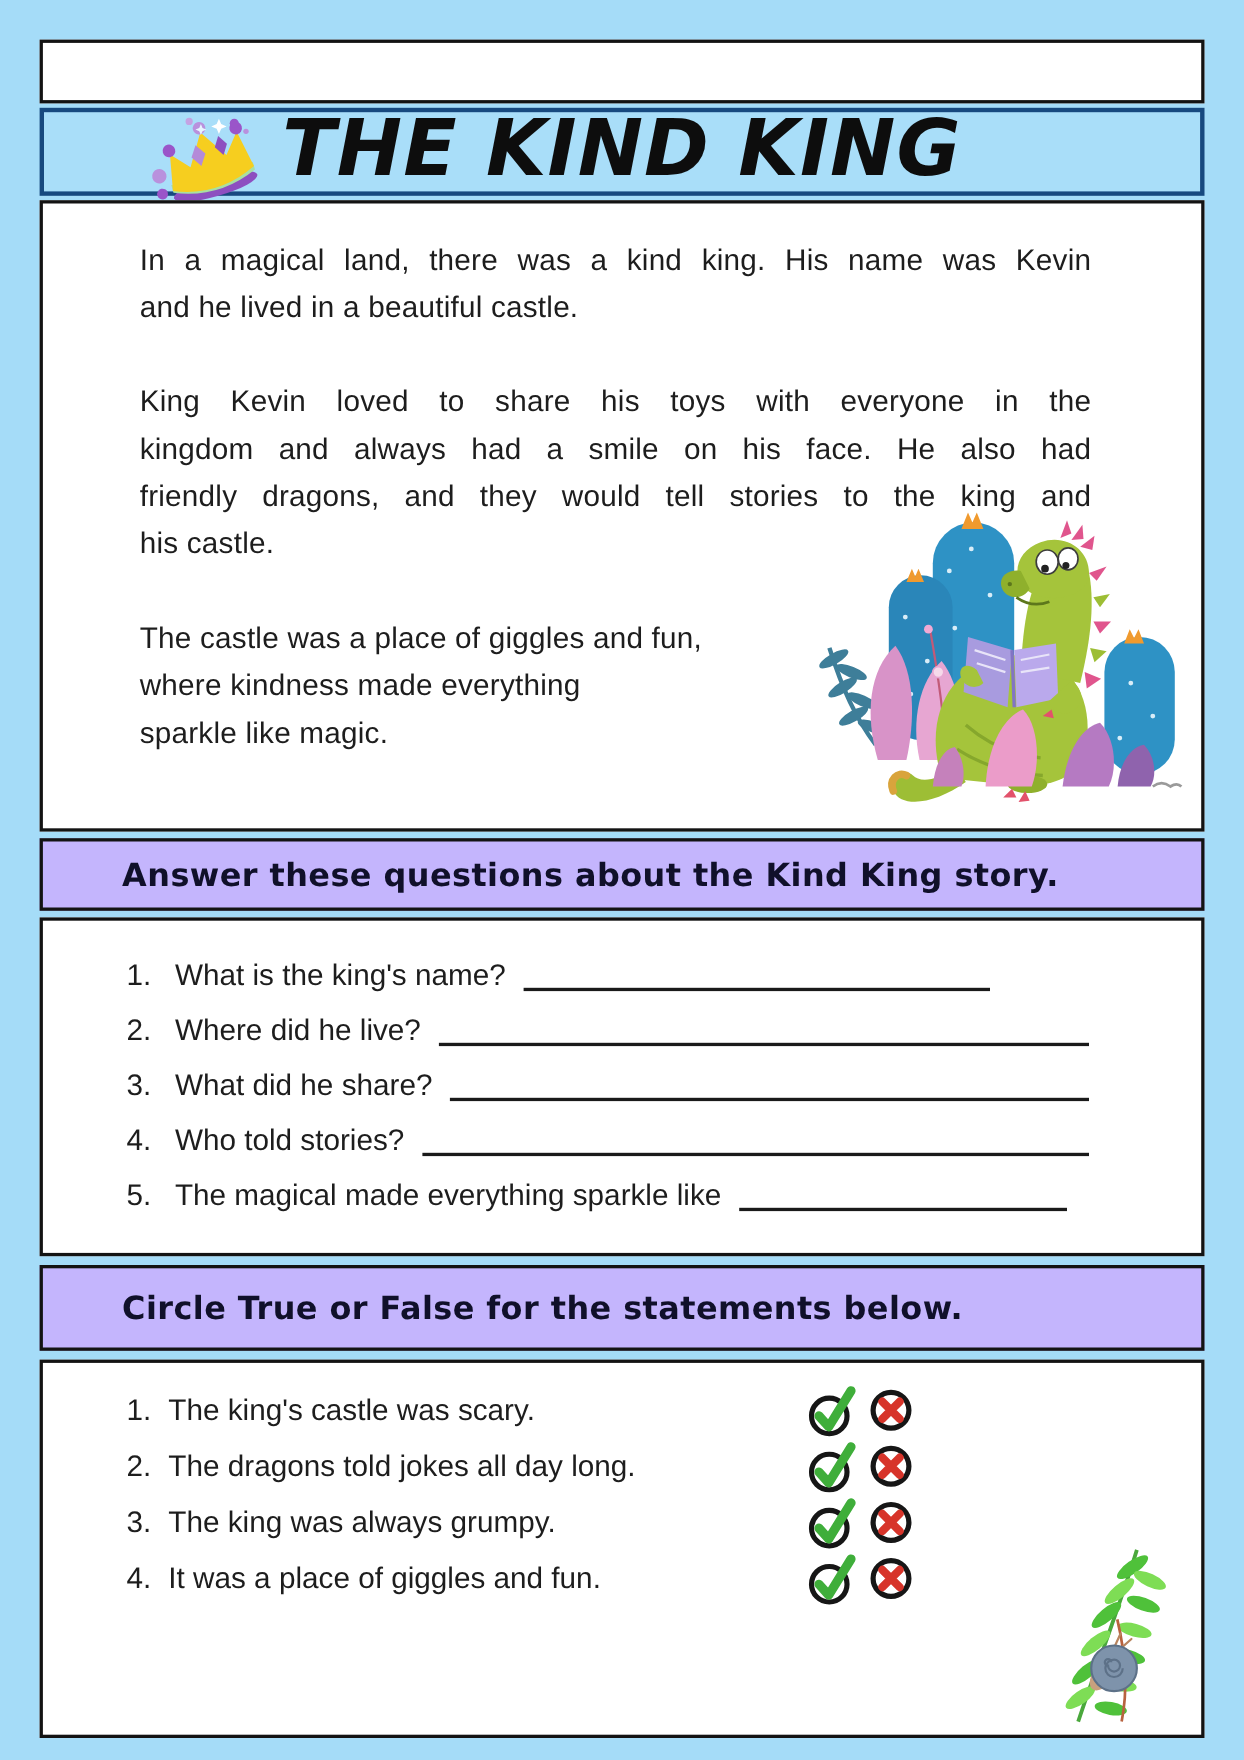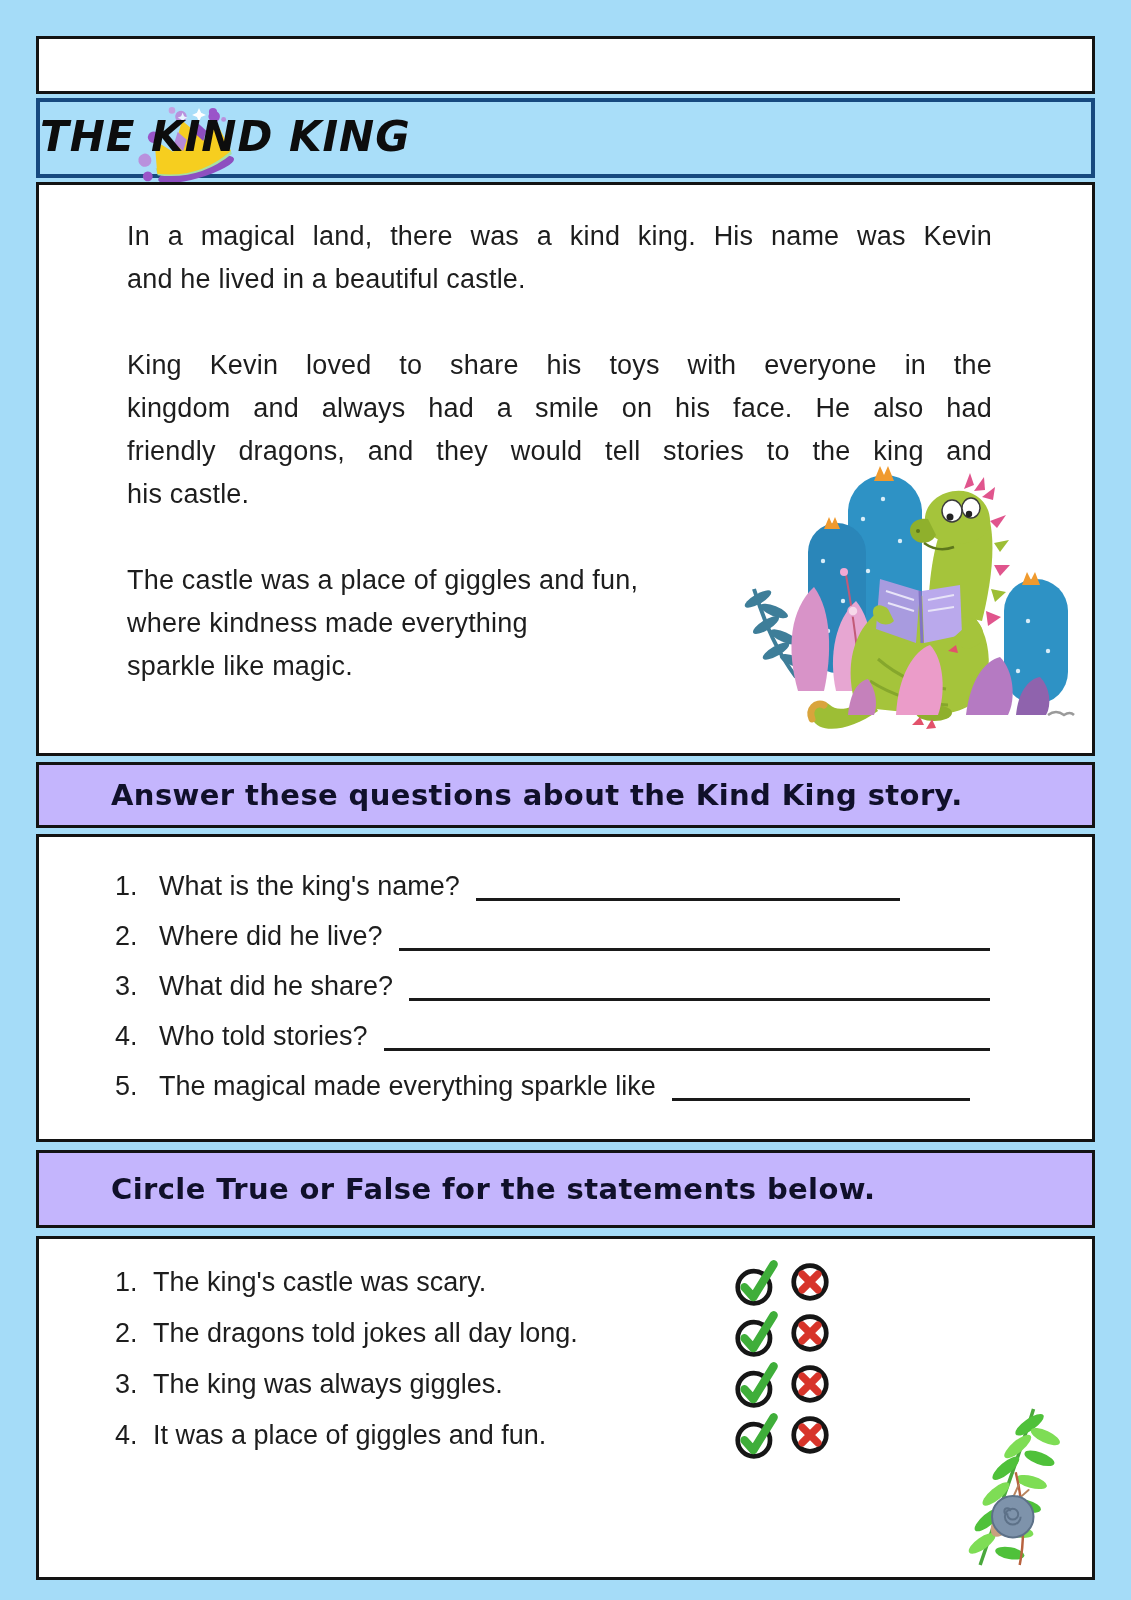--- a/index.html
+++ b/index.html
@@ -17,24 +17,24 @@
     border:3px solid #131313; margin-bottom:4px;
   }
   .title-band{
     position:relative; height:80px;
     background:#a9def9; border:4px solid #17497f;
     margin-bottom:4px;
   }
   .crown{ position:absolute; left:74px; top:1px; width:152px; height:82px; }
   .page-title{
     position:absolute; left:0; right:0; top:50%; transform:translateY(-54%);
-    text-align:left;
+    text-align:center;
     font-family:"DejaVu Sans", sans-serif;
     font-weight:900; font-style:italic;
-    font-size:42px; letter-spacing:1px; color:#0d0d0d;
+    font-size:71px; letter-spacing:1px; color:#0d0d0d;
   }
   .story-box{
     position:relative; height:574px;
     background:#ffffff; border:3px solid #131313; margin-bottom:6px;
     padding:30px 100px 0 88px;
     font-size:27px; line-height:43px; letter-spacing:0.2px; color:#1d1d1d;
   }
   .para{ margin-bottom:43px; }
   .para.justified .line{ text-align:justify; text-align-last:justify; }
   .para.justified .line:last-child{ text-align:left; text-align-last:left; }
@@ -262,21 +262,21 @@
         </svg>
         <svg class="icon-cross" viewBox="0 0 40 40">
           <circle cx="20" cy="20" r="15.5" fill="none" stroke="#161616" stroke-width="4.5"></circle>
           <path d="M12.5 12.5 L27.5 27.5 M27.5 12.5 L12.5 27.5" stroke="#d7342a" stroke-width="7" stroke-linecap="round"></path>
         </svg>
       </span>
     </div>
 
     <div class="tf-row">
       <span class="tf-num">3.</span>
-      <span class="tf-text">The king was always giggles.</span>
+      <span class="tf-text">The king was always grumpy.</span>
       <span class="tf-icons">
         <svg class="icon-check" viewBox="0 0 44 48">
           <circle cx="19" cy="29" r="15.5" fill="none" stroke="#161616" stroke-width="4.5"></circle>
           <path d="M10 29 l8.5 9.5 L38 7" fill="none" stroke="#3fae3a" stroke-width="8" stroke-linecap="round" stroke-linejoin="round"></path>
         </svg>
         <svg class="icon-cross" viewBox="0 0 40 40">
           <circle cx="20" cy="20" r="15.5" fill="none" stroke="#161616" stroke-width="4.5"></circle>
           <path d="M12.5 12.5 L27.5 27.5 M27.5 12.5 L12.5 27.5" stroke="#d7342a" stroke-width="7" stroke-linecap="round"></path>
         </svg>
       </span>

